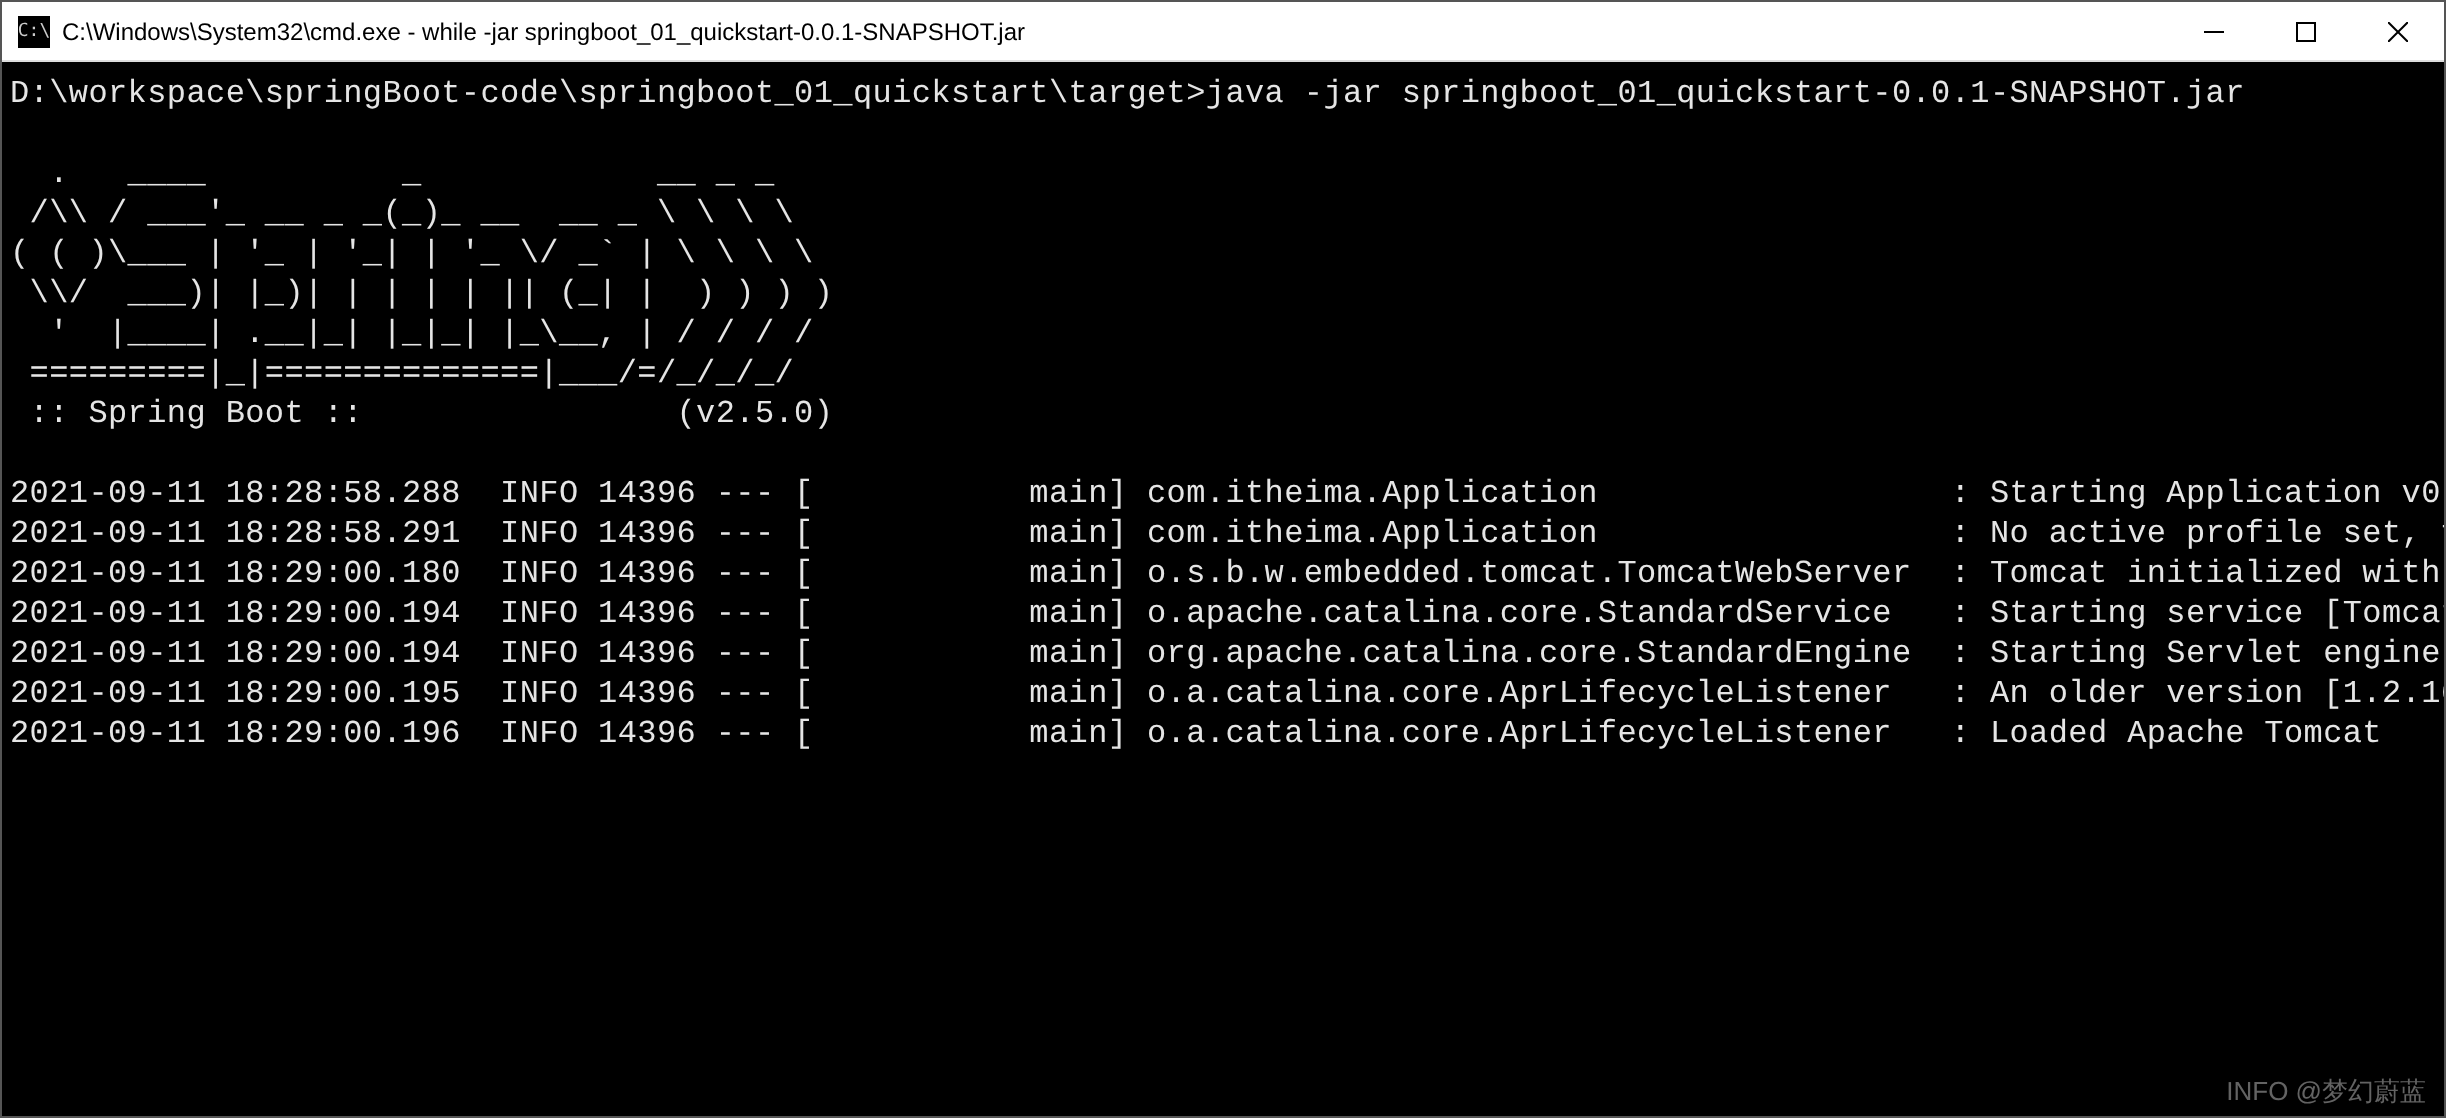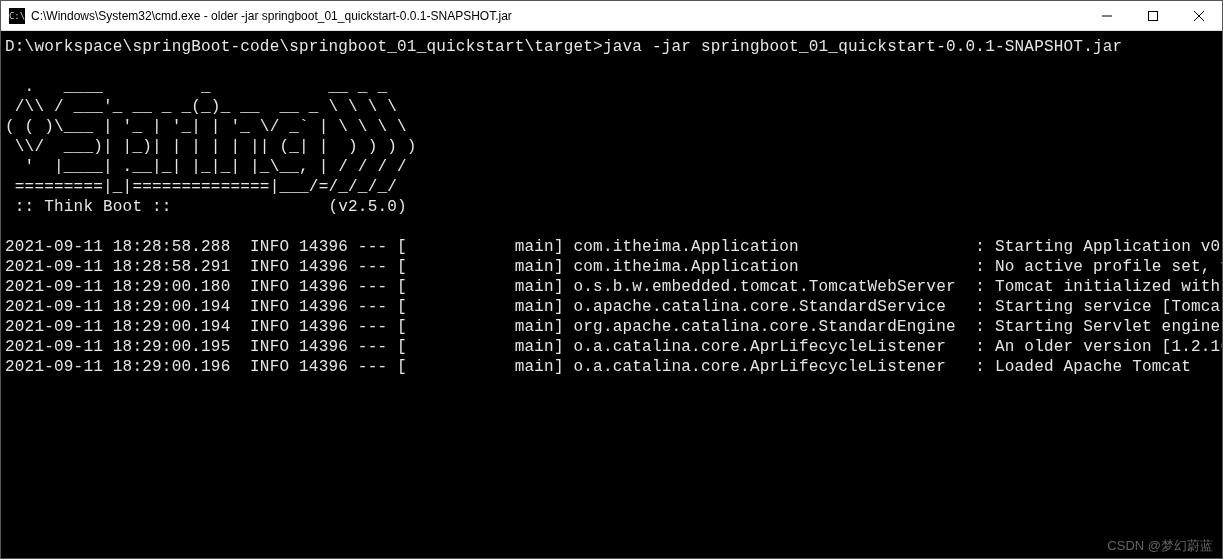--- a/index.html
+++ b/index.html
@@ -82,21 +82,21 @@
   pointer-events: none;
 }
 </style>
 </head>
 <body>
 
 <div class="window">
 
   <div class="titlebar">
     <div class="titlebar-icon">C:\</div>
-    <div class="titlebar-title">C:\Windows\System32\cmd.exe - older  -jar springboot_01_quickstart-0.0.1-SNAPSHOT.jar</div>
+    <div class="titlebar-title">C:\Windows\System32\cmd.exe - while  -jar springboot_01_quickstart-0.0.1-SNAPSHOT.jar</div>
     <div class="titlebar-controls">
       <div class="titlebar-btn">
         <svg viewBox="0 0 10 10">
             <line x1="0" y1="5" x2="10" y2="5" stroke="#000" stroke-width="1"></line>
           </svg>
       </div>
       <div class="titlebar-btn">
         <svg viewBox="0 0 10 10">
             <rect x="0.5" y="0.5" width="9" height="9" fill="none" stroke="#000" stroke-width="1"></rect>
           </svg>
@@ -109,24 +109,24 @@
       </div>
     </div>
   </div>
 
   <div class="terminal"><div class="prompt-line">D:\workspace\springBoot-code\springboot_01_quickstart\target&gt;java -jar springboot_01_quickstart-0.0.1-SNAPSHOT.jar</div><div>  .   ____          _            __ _ _
  /\\ / ___'_ __ _ _(_)_ __  __ _ \ \ \ \
 ( ( )\___ | '_ | '_| | '_ \/ _` | \ \ \ \
  \\/  ___)| |_)| | | | | || (_| |  ) ) ) )
   '  |____| .__|_| |_|_| |_\__, | / / / /
  =========|_|==============|___/=/_/_/_/
- :: Think Boot ::                (v2.5.0)</div>
+ :: Spring Boot ::                (v2.5.0)</div>
 <div>2021-09-11 18:28:58.288  INFO 14396 --- [           main] com.itheima.Application                  : Starting Application v0.0.1-SNAPSHOT using Java 1.8.0_181 on robin with PID 14396 (D:\workspace\springBoot-code\springboot_01_quickstart\target\springboot_01_quickstart-0.0.1-SNAPSHOT.jar started by Think in D:\workspace\springBoot-code\springboot_01_quickstart\target)
 2021-09-11 18:28:58.291  INFO 14396 --- [           main] com.itheima.Application                  : No active profile set, falling back to default profiles: default
 2021-09-11 18:29:00.180  INFO 14396 --- [           main] o.s.b.w.embedded.tomcat.TomcatWebServer  : Tomcat initialized with port(s): 8080 (http)
 2021-09-11 18:29:00.194  INFO 14396 --- [           main] o.apache.catalina.core.StandardService   : Starting service [Tomcat]
 2021-09-11 18:29:00.194  INFO 14396 --- [           main] org.apache.catalina.core.StandardEngine  : Starting Servlet engine: [Apache Tomcat/9.0.46]
 2021-09-11 18:29:00.195  INFO 14396 --- [           main] o.a.catalina.core.AprLifecycleListener   : An older version [1.2.16] of the Apache Tomcat Native library is installed, while Tomcat recommends a minimum version of [1.2.23]
 2021-09-11 18:29:00.196  INFO 14396 --- [           main] o.a.catalina.core.AprLifecycleListener   : Loaded Apache Tomcat</div></div>
 
 </div>
 
-<div class="watermark">CSDN @梦幻蔚蓝</div>
+<div class="watermark">INFO @梦幻蔚蓝</div>
 
 </body></html>

